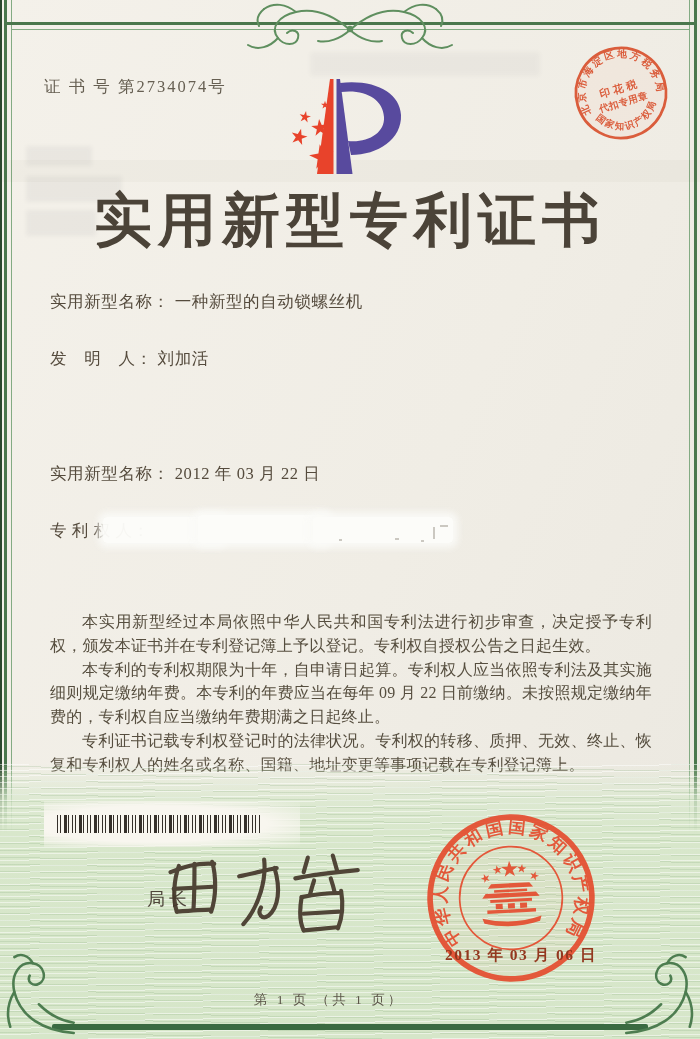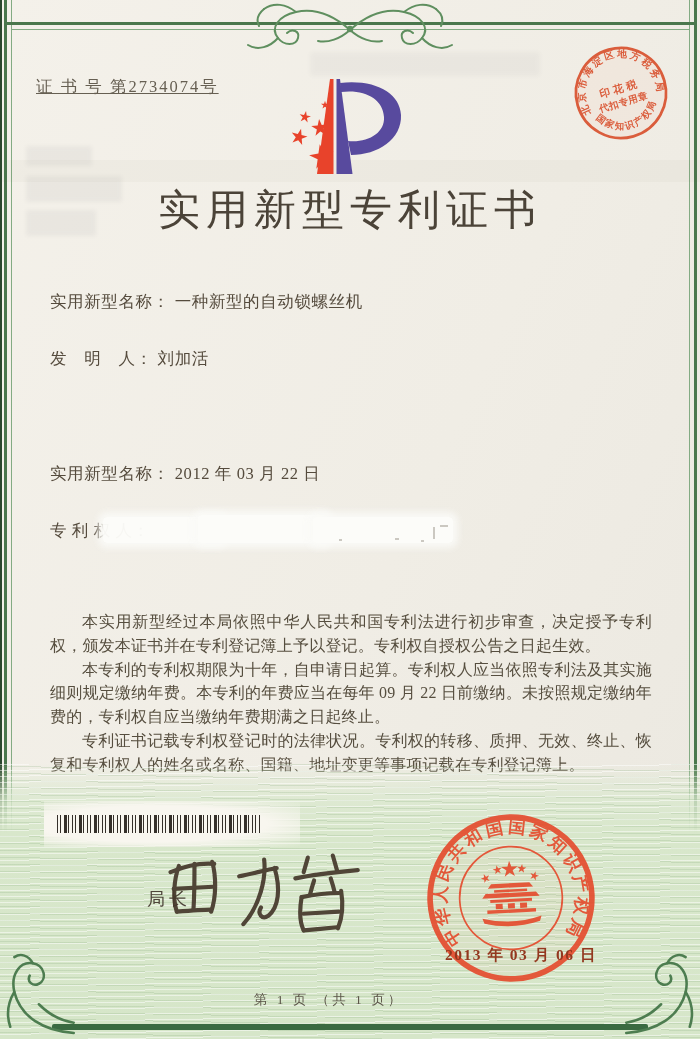--- a/index.html
+++ b/index.html
@@ -15,22 +15,22 @@
   .fl-outer{left:4px;top:0;bottom:0;width:3px;background:#4a774c;}
   .fl-inner{left:11px;top:0;bottom:0;width:1px;background:#83ab83;}
   .fr-outer{right:3px;top:0;bottom:0;width:3px;background:#4a774c;}
   .fr-inner{right:10px;top:0;bottom:0;width:1px;background:#83ab83;}
   .ft-outer{left:4px;right:3px;top:22px;height:3px;background:#4a774c;}
   .ft-inner{left:11px;right:10px;top:29px;height:1px;background:#83ab83;}
   .shade-band{left:0;right:0;top:160px;height:22px;background:rgba(90,80,70,.03);}
   
   .ghost{background:#4a4a55;opacity:.055;filter:blur(2px);border-radius:2px;}
   
-  .cert-number{left:36px;top:76px;font-size:16.5px;letter-spacing:2px;color:#665f52;text-decoration:underline;}
-  .title{left:0;right:0;top:182px;text-align:center;font-size:42px;letter-spacing:6px;color:#4b4338;font-weight:400;}
+  .cert-number{left:44px;top:76px;font-size:16.5px;letter-spacing:2px;color:#665f52;}
+  .title{left:0;right:0;top:182px;text-align:center;font-size:58px;letter-spacing:6px;color:#4b4338;font-weight:700;}
   .tax-stamp{left:568px;top:40px;width:106px;height:106px;transform:rotate(-16deg);opacity:.92;}
   .stamp-arc{font-size:9.3px;letter-spacing:2.3px;font-weight:bold;}
   .stamp-arc-b{font-size:8.8px;letter-spacing:1.5px;font-weight:bold;}
   .stamp-c1{font-size:10px;letter-spacing:3px;font-weight:bold;}
   .stamp-c2{font-size:9px;letter-spacing:.5px;font-weight:bold;}
   
   .field{left:50px;font-size:16.5px;letter-spacing:.6px;color:#554b3d;white-space:nowrap;}
   .field .value{margin-left:5px;}
   .redact{left:103px;top:513px;width:348px;height:36px;}
   .redact .blotch{position:absolute;background:rgba(252,252,249,.97);border-radius:4px;box-shadow:0 0 7px 5px rgba(250,250,247,.95);}

